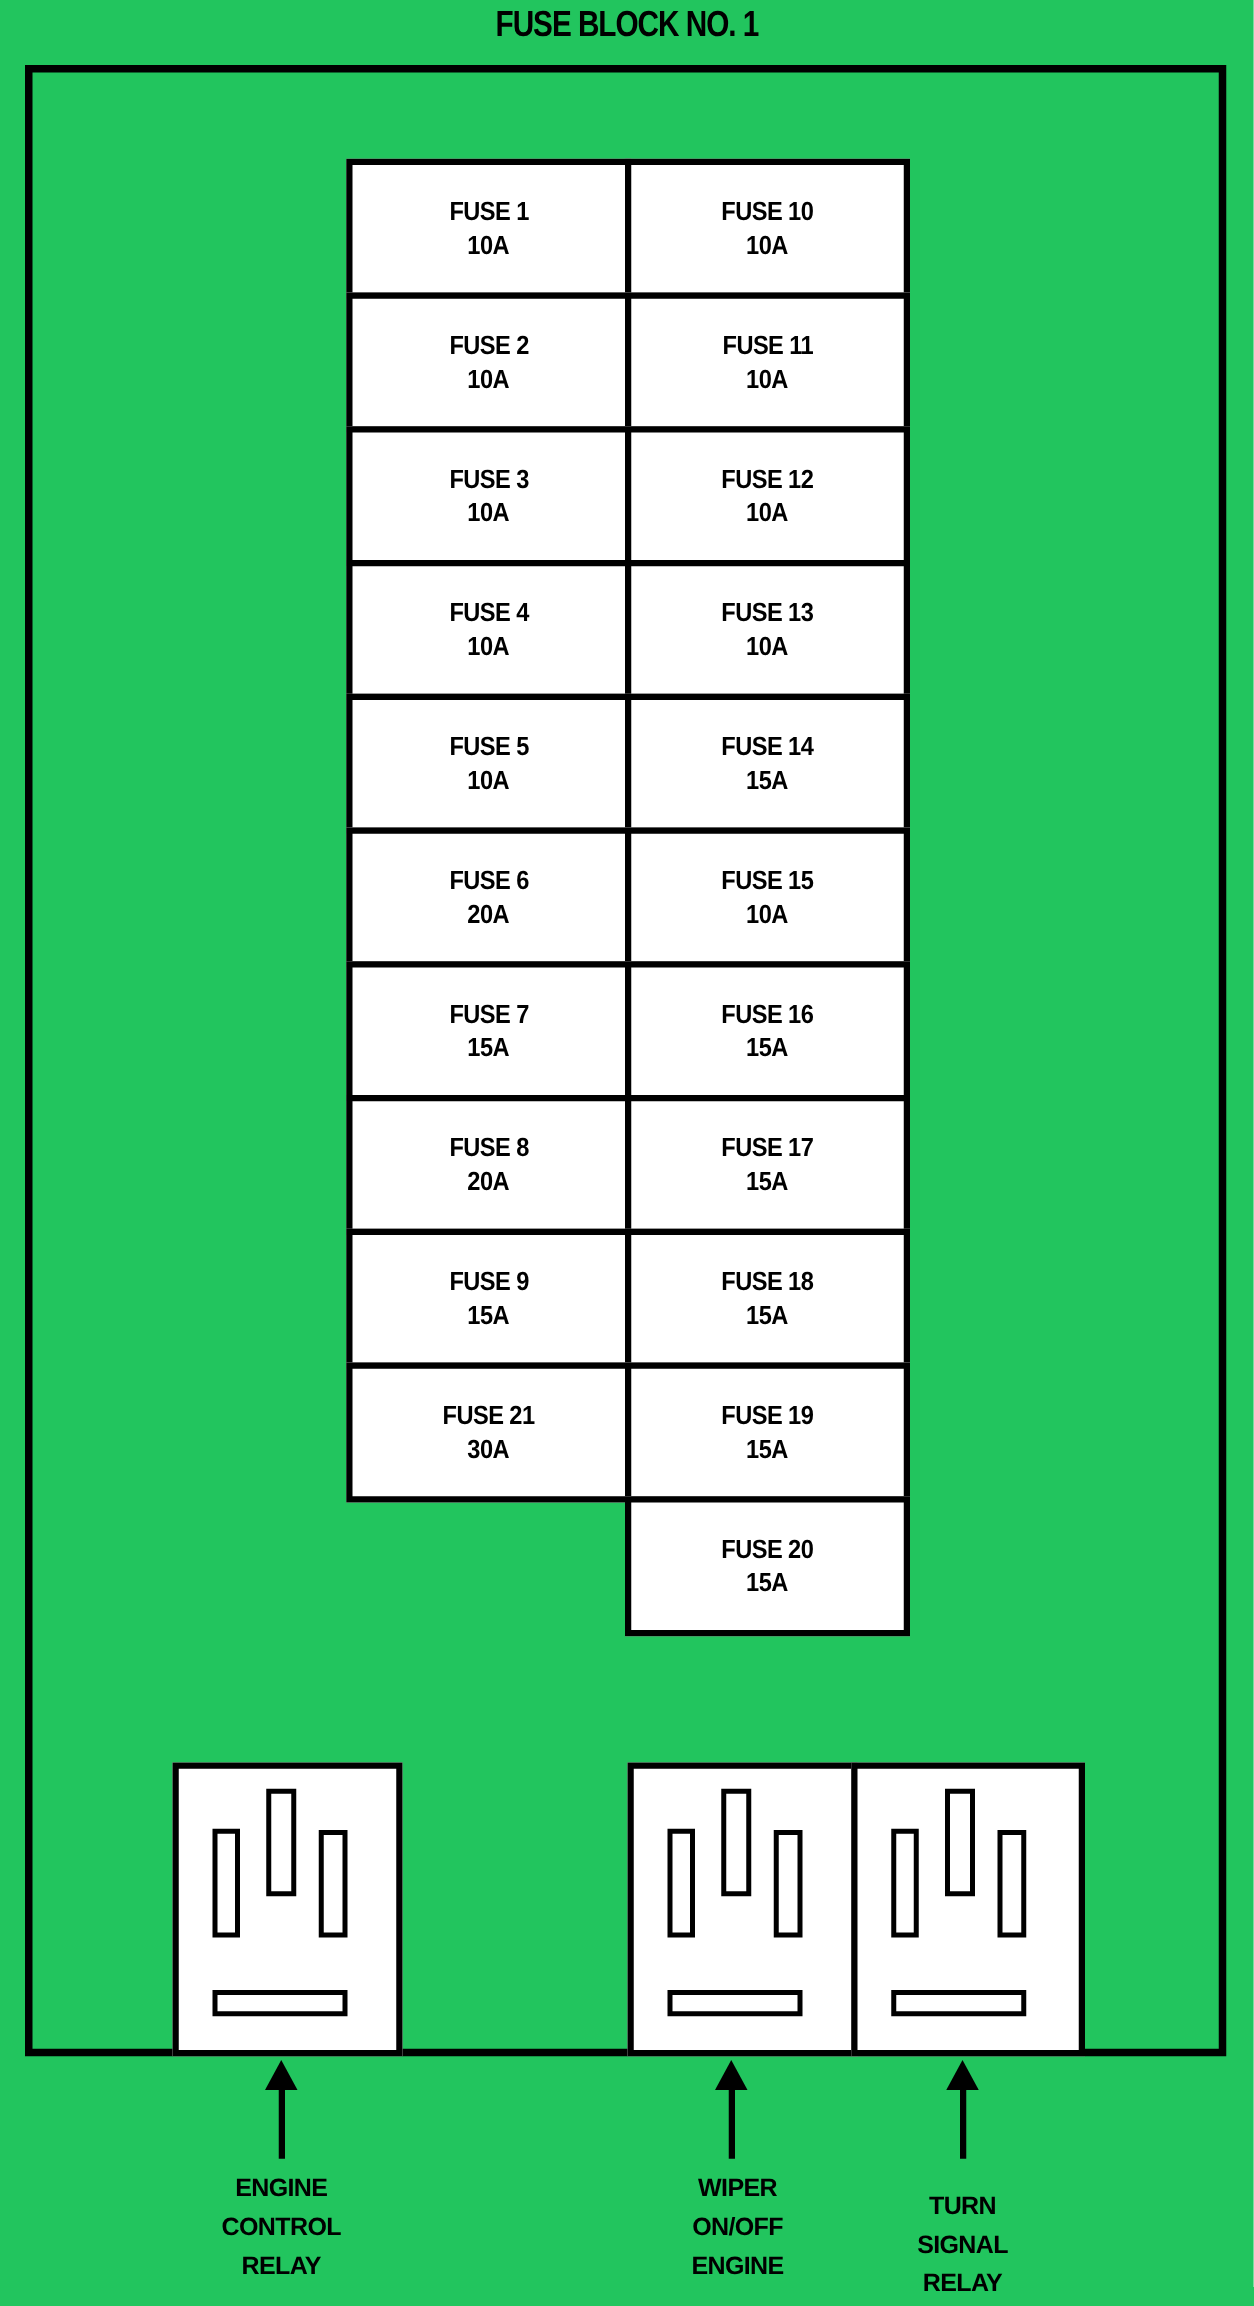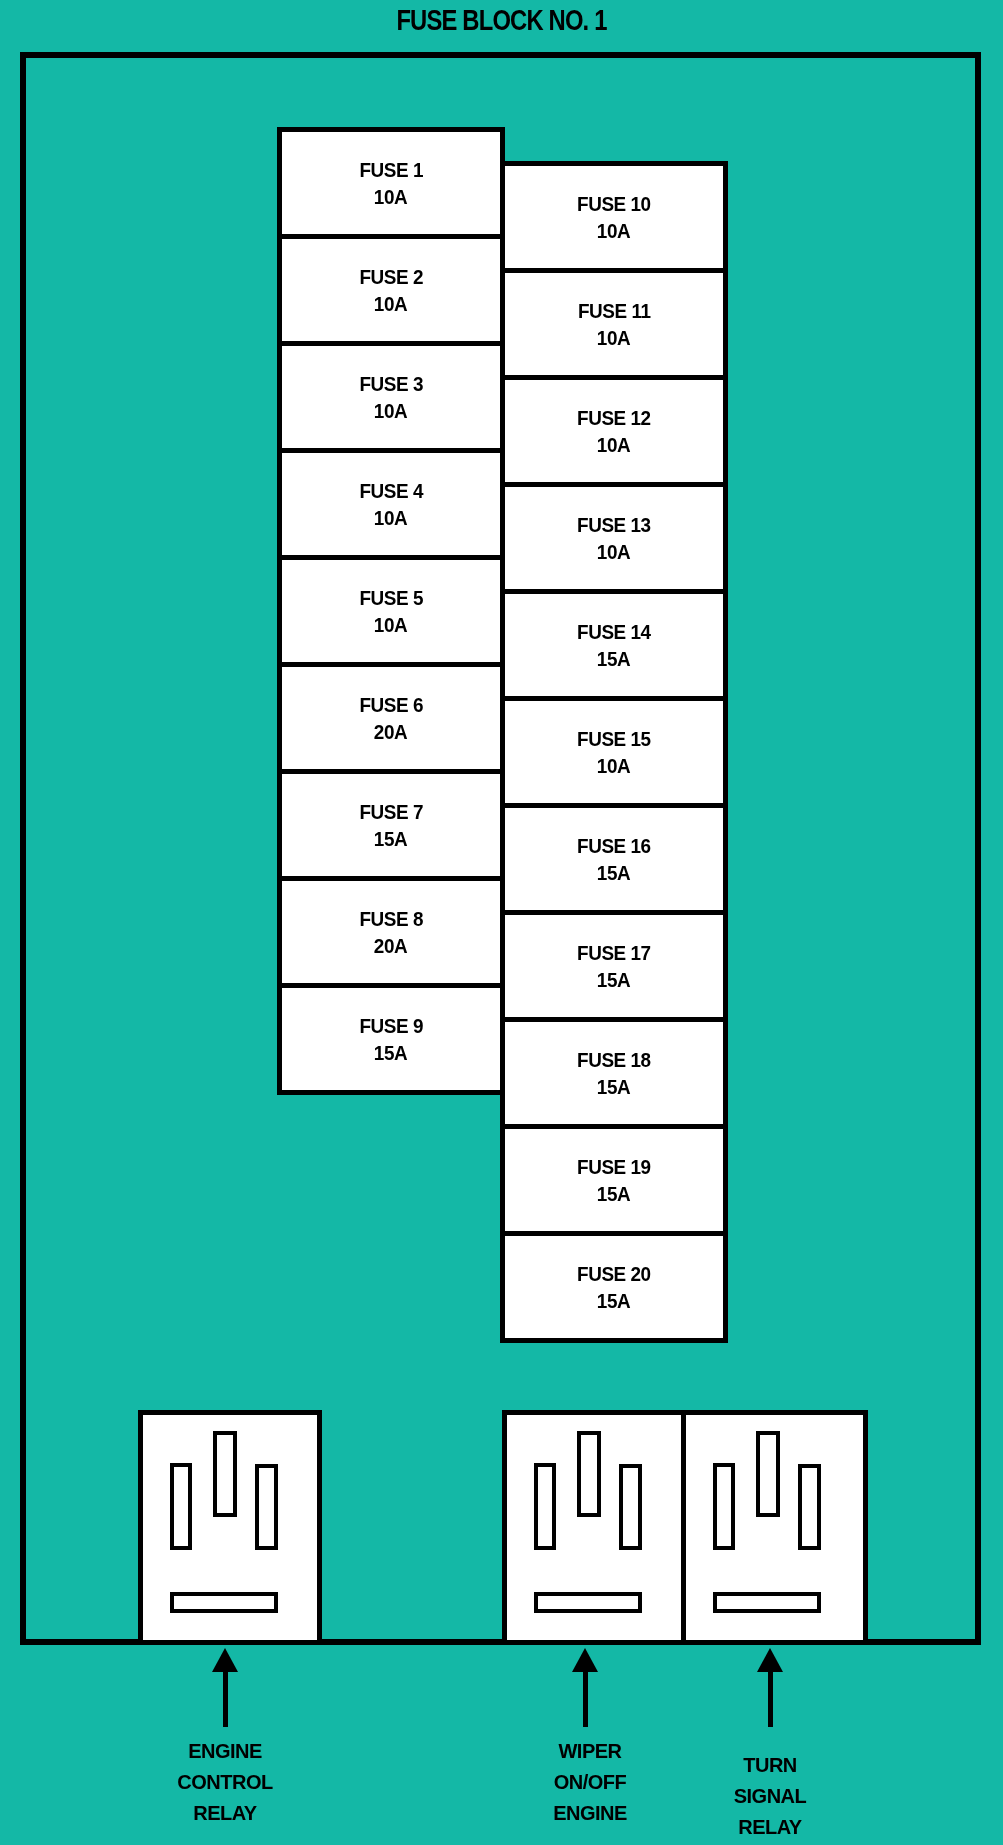--- a/index.html
+++ b/index.html
@@ -1,20 +1,20 @@
 <!DOCTYPE html>
 <html><head>
 <meta charset="utf-8">
 <style>
   html, body { margin: 0; padding: 0; background: #ffffff; }
   .page {
     position: relative;
     width: 1003px;
     height: 1845px;
-    background: #14b8a6;
+    background: #22c55e;
     font-family: "Liberation Sans", sans-serif;
     color: #000000;
     overflow: hidden;
   }
   .title {
     position: absolute;
     top: 4px; left: 0;
     width: 100%;
     text-align: center;
     font-size: 29px;
@@ -31,21 +31,21 @@
     box-sizing: border-box;
   }
   .fuse-col {
     position: absolute;
     top: 127px;
     width: 272px;
     display: flex;
     flex-direction: column;
   }
   .col-left  { left: 277px; }
-  .col-right { left: 500px; margin-top: 34px; }
+  .col-right { left: 500px; }
   .cell {
     box-sizing: border-box;
     width: 228px;
     height: 112px;
     margin-top: -5px;
     border: 5px solid #000000;
     background: #ffffff;
     display: flex;
     flex-direction: column;
     align-items: center;
@@ -162,20 +162,24 @@
       <span>15A</span>
     </div>
     <div class="cell">
       <span>FUSE 8</span>
       <span>20A</span>
     </div>
     <div class="cell">
       <span>FUSE 9</span>
       <span>15A</span>
     </div>
+    <div class="cell">
+      <span>FUSE 21</span>
+      <span>30A</span>
+    </div>
   </div>
 
   <div class="fuse-col col-right">
     <div class="cell">
       <span>FUSE 10</span>
       <span>10A</span>
     </div>
     <div class="cell">
       <span>FUSE 11</span>
       <span>10A</span>

